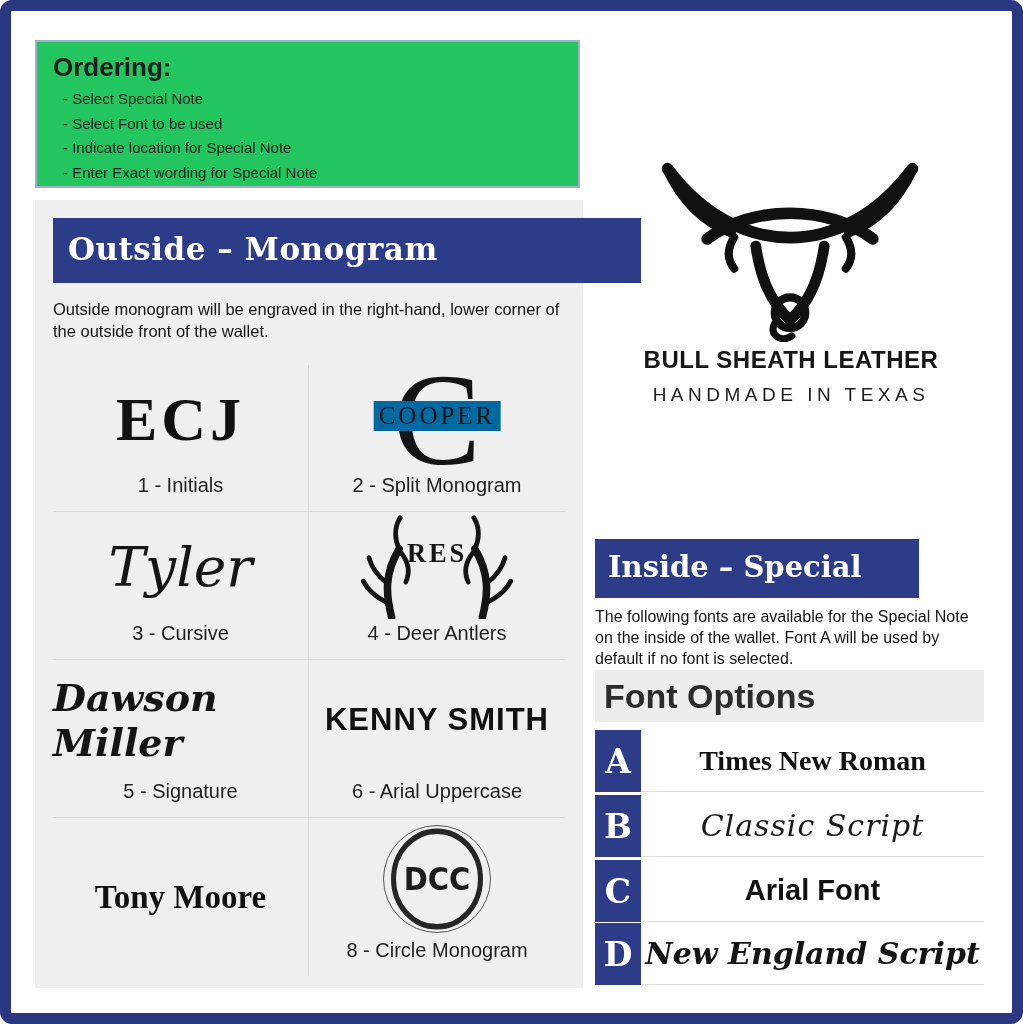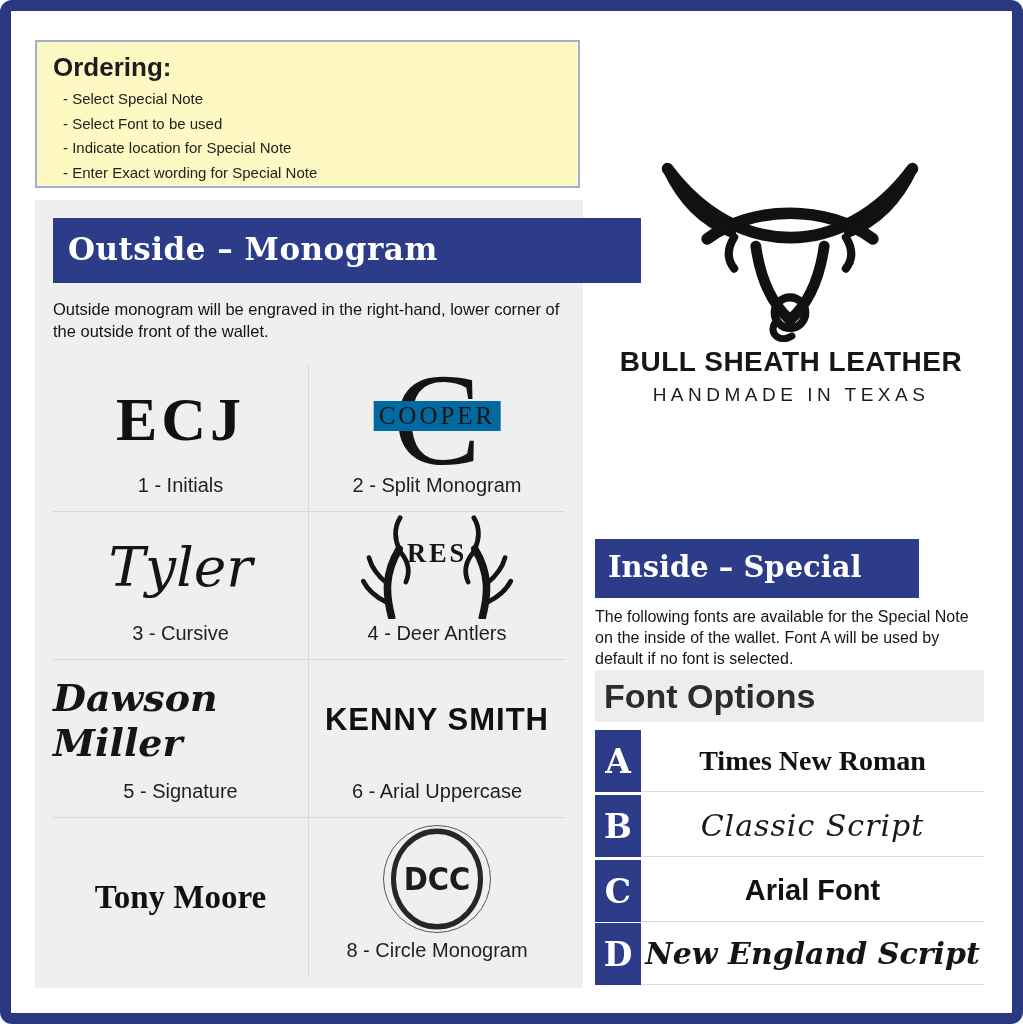--- a/index.html
+++ b/index.html
@@ -3,21 +3,21 @@
 <meta charset="utf-8">
 <style>
   html,body{margin:0;padding:0;background:#ffffff;}
   body{width:1023px;height:1024px;position:relative;overflow:hidden;
        font-family:"Liberation Sans",sans-serif;color:#1b1b1b;}
   .frame{position:absolute;inset:0;border:11px solid #2a3882;border-radius:12px;
          pointer-events:none;z-index:50;}
 
   
   .ordering{position:absolute;left:35px;top:40px;width:545px;height:148px;
-            background:#fef9c3;border:2px solid #a2adcf;box-sizing:border-box;
+            background:#22c55e;border:2px solid #a2adcf;box-sizing:border-box;
             padding:10px 16px;}
   .ordering h1{margin:0 0 4px 0;font-size:26px;font-weight:700;color:#1d1d1d;}
   .ordering .item{font-size:15px;line-height:24.5px;padding-left:10px;color:#222;}
 
   
   .panel{position:absolute;left:35px;top:200px;width:548px;height:788px;
          background:#efefef;}
   .hdr-bar{position:absolute;left:18px;top:18px;width:588px;height:65px;
            background:#2c3c88;color:#ffffff;box-sizing:border-box;
            font-family:"DejaVu Serif",serif;font-weight:700;font-size:31px;
@@ -52,21 +52,21 @@
   .circle-outer{width:106px;height:106px;border:1.5px solid #555;border-radius:50%;
                 display:flex;align-items:center;justify-content:center;}
   .circle-inner{width:92px;height:92px;border:5px solid #262626;border-radius:50%;
                 box-sizing:border-box;display:flex;align-items:center;justify-content:center;
                 font-family:"DejaVu Sans",sans-serif;font-weight:700;font-size:29px;
                 color:#1c1c1c;transform:scaleY(1.1);}
 
   
   .logo-box{position:absolute;left:655px;top:152px;width:270px;height:190px;}
   .brand-name{position:absolute;left:595px;top:346px;width:392px;text-align:center;
-              font-weight:700;font-size:28px;letter-spacing:0.5px;color:#161616;}
+              font-weight:700;font-size:24px;letter-spacing:0.5px;color:#161616;}
   .brand-tagline{position:absolute;left:595px;top:384px;width:392px;text-align:center;
                  font-size:19px;letter-spacing:4.5px;color:#1c1c1c;}
 
   
   .inside-hdr{position:absolute;left:595px;top:539px;width:324px;height:59px;
               background:#2c3c88;color:#fff;box-sizing:border-box;
               font-family:"DejaVu Serif",serif;font-weight:700;font-size:29px;
               line-height:57px;padding-left:13px;}
   .inside-desc{position:absolute;left:595px;top:606px;width:394px;
                font-size:16px;line-height:21px;color:#141414;}

